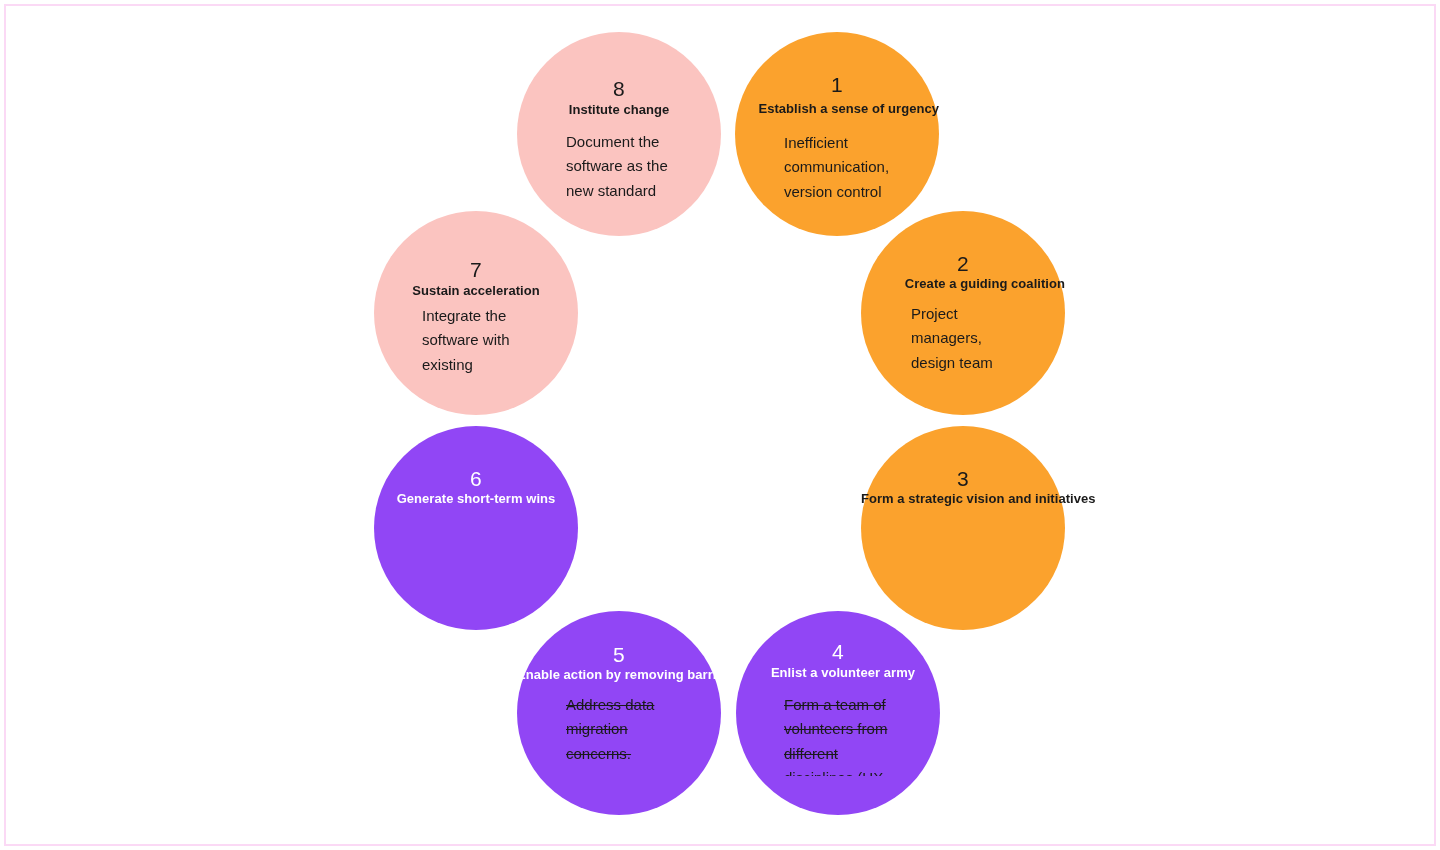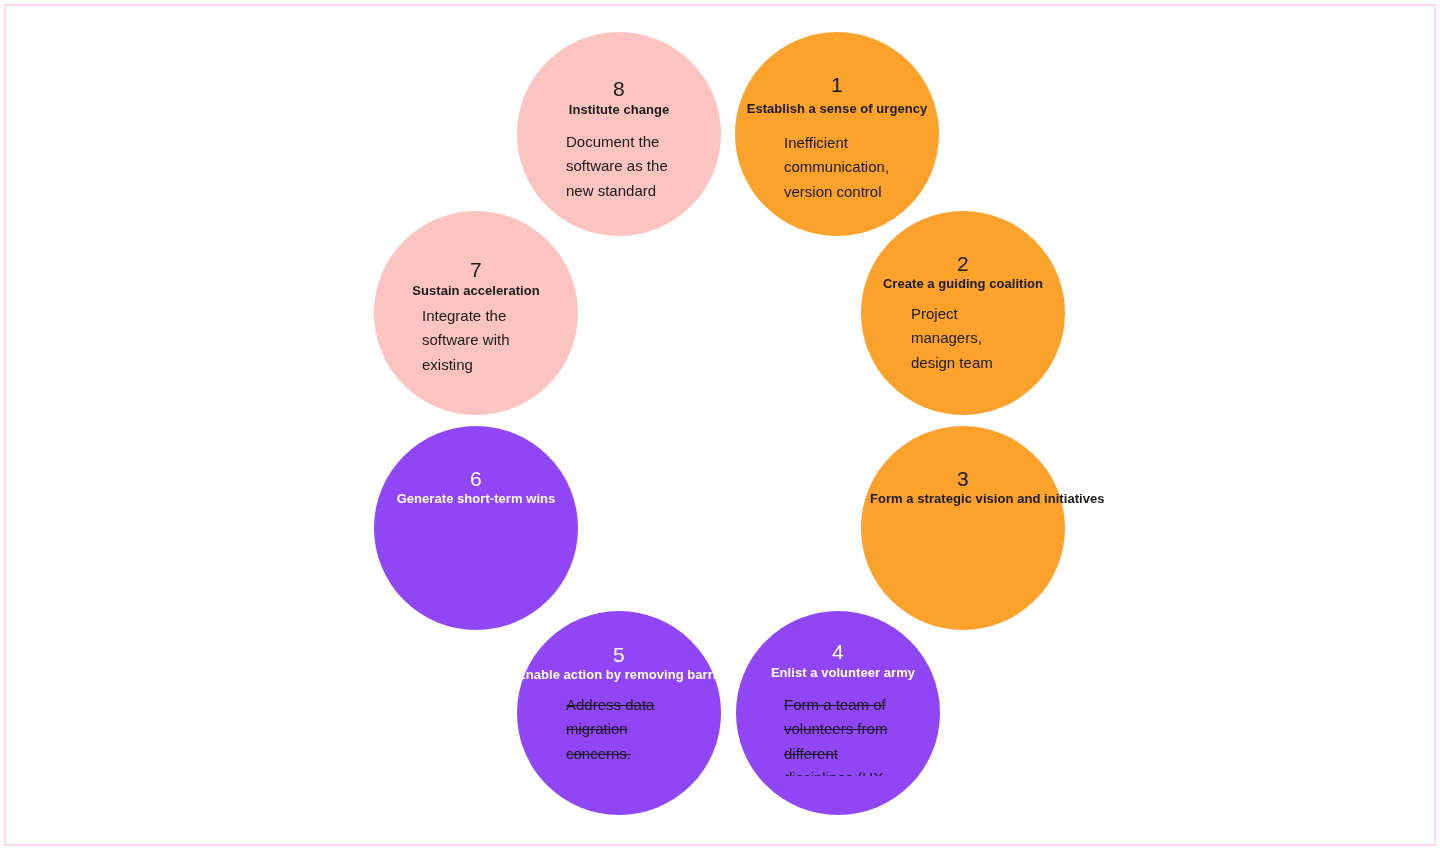--- a/index.html
+++ b/index.html
@@ -62,21 +62,21 @@
     overflow: hidden;
   }
   .note.struck {
     text-decoration: line-through;
     text-decoration-thickness: 1px;
     text-decoration-color: #1a1a1a;
   }
   
   .theme-orange { background: #fba22d; }
   .theme-orange .node-number,
-  .theme-orange .node-title { color: #1a1a1a; }
+  .theme-orange .node-title { color: #1a1a1a; text-align: right; }
 
   .theme-purple { background: #9146f5; }
   .theme-purple .node-number,
   .theme-purple .node-title { color: #ffffff; }
 
   .theme-pink { background: #fbc4c0; }
   .theme-pink .node-number,
   .theme-pink .node-title { color: #1a1a1a; }
 </style>
 </head>
@@ -89,21 +89,21 @@
       <div class="node-title" style="position: absolute; left: 0px; right: 0px; top: 69px;">Establish a sense of urgency</div>
     </div>
     <div class="note" style="position: absolute; left: 773px; top: 121px; width: 130px; height: 78px;">Inefficient communication, version control issues, and missed deadlines highlight the need for a centralized project management tool.</div>
     <div class="node theme-orange" style="left: 861px; top: 211px; width: 204px; height: 204px;">
       <div class="node-number" style="position: absolute; left: 0px; right: 0px; text-align: center; top: 42px;">2</div>
       <div class="node-title" style="position: absolute; left: 0px; right: 0px; top: 65px;">Create a guiding coalition</div>
     </div>
     <div class="note" style="position: absolute; left: 900px; top: 292px; width: 129px; height: 85px;">Project managers, design team leads, and IT specialists champion the software adoption.</div>
     <div class="node theme-orange" style="left: 861px; top: 426px; width: 204px; height: 204px;">
       <div class="node-number" style="position: absolute; left: 0px; right: 0px; text-align: center; top: 42px;">3</div>
-      <div class="node-title" style="position: absolute; left: 9px; right: 0px; top: 65px;">Form a strategic vision and initiatives</div>
+      <div class="node-title" style="position: absolute; left: 0px; right: 0px; top: 65px;">Form a strategic vision and initiatives</div>
     </div>
     <div class="node theme-purple" style="left: 736px; top: 611px; width: 204px; height: 204px;">
       <div class="node-number" style="position: absolute; left: 0px; right: 0px; text-align: center; top: 30px;">4</div>
       <div class="node-title" style="position: absolute; left: 10px; right: 0px; top: 54px;">Enlist a volunteer army</div>
     </div>
     <div class="note struck" style="position: absolute; left: 773px; top: 683px; width: 129px; height: 93px;">Form a team of volunteers from different disciplines (UX, graphic design, development, etc.) to pilot the new software, provide feedback, troubleshoot initial issues, and communicate its benefits to the wider team.</div>
     <div class="node theme-purple" style="left: 517px; top: 611px; width: 204px; height: 204px;">
       <div class="node-number" style="position: absolute; left: 0px; right: 0px; text-align: center; top: 33px;">5</div>
       <div class="node-title" style="position: absolute; left: 0px; right: 0px; top: 56px;">Enable action by removing barriers</div>
     </div>

